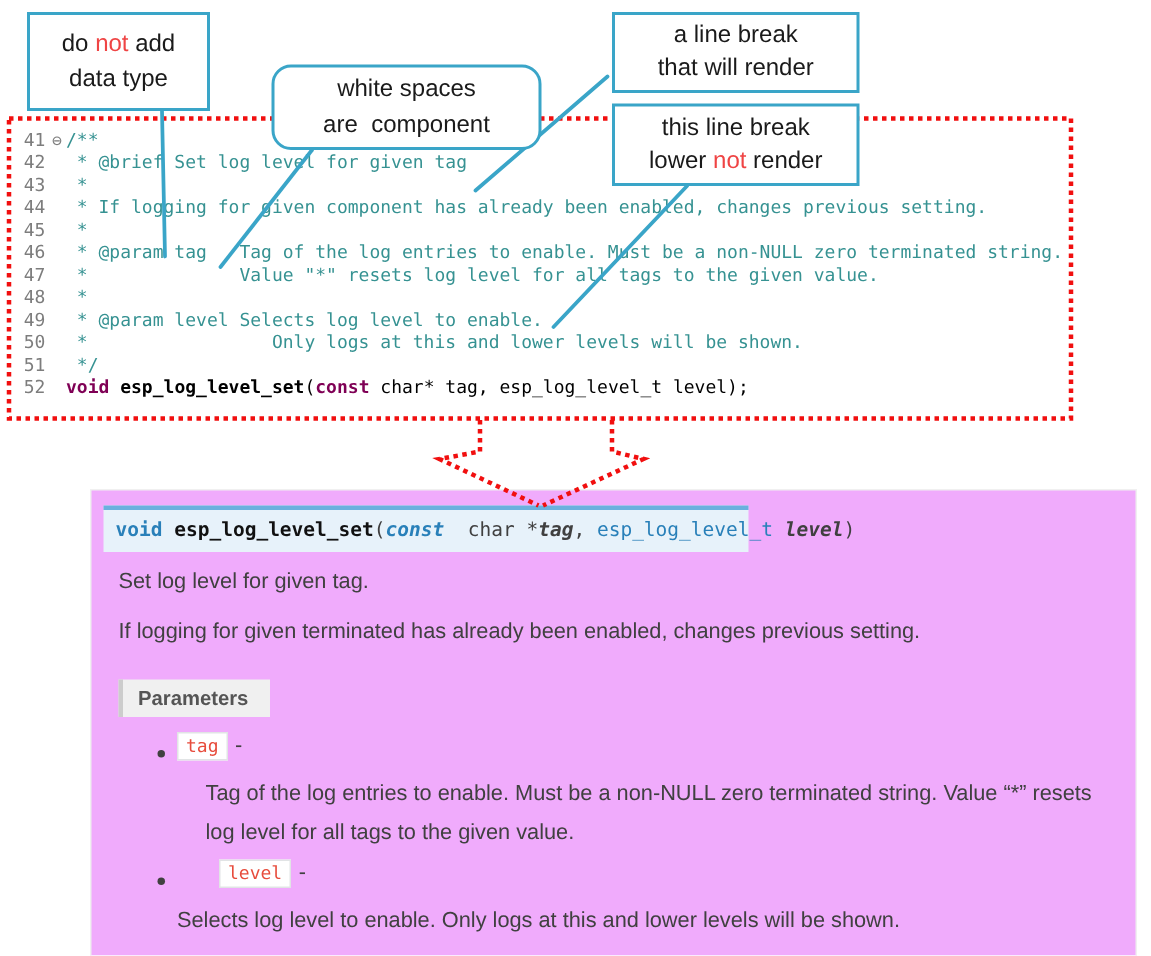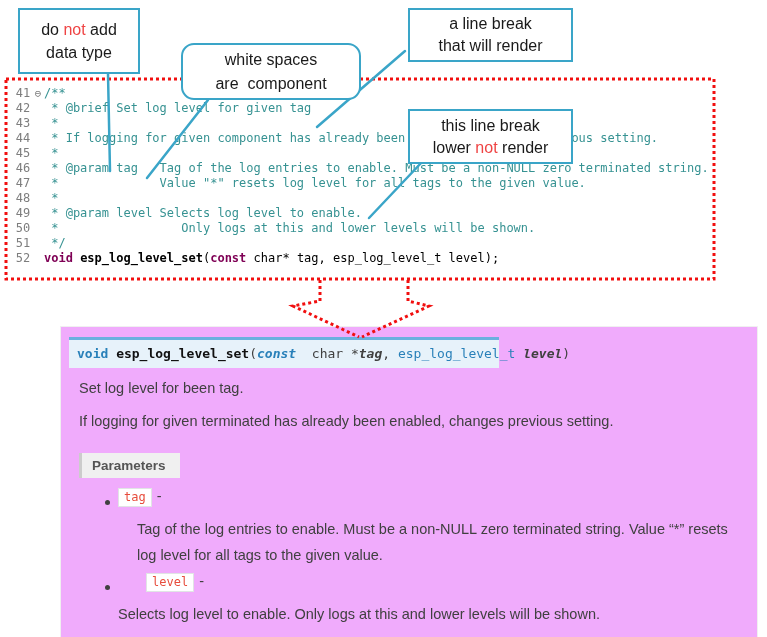--- a/index.html
+++ b/index.html
@@ -8,21 +8,21 @@
 
   
   .callout{position:absolute;background:#fff;border:2.5px solid #3aa5c8;z-index:3;
            display:flex;flex-direction:column;justify-content:center;align-items:center;
            text-align:center;color:#1a1a1a;font-size:16px;line-height:1.45;
            white-space:pre;box-sizing:border-box;}
   .callout .red{color:#ef4444;}
   .c0{left:18px;top:8px;width:122px;height:66px;}
   .c1{left:181px;top:43px;width:180px;height:57px;border-radius:13px;}
   .c2{left:408px;top:8px;width:165px;height:54px;line-height:1.35;text-align:center;}
-  .c3{left:408px;top:69px;width:165px;height:55px;line-height:1.35;margin-top:40px;}
+  .c3{left:408px;top:69px;width:165px;height:55px;line-height:1.35;}
 
   
   .overlay{position:absolute;left:0;top:0;z-index:2;pointer-events:none;}
 
   
   .code{position:absolute;left:14px;top:86px;z-index:1;
         font-family:"DejaVu Sans Mono","Liberation Mono",monospace;
         font-size:12px;line-height:15px;white-space:pre;}
   .code-line{display:flex;height:15px;}
   .ln{display:inline-block;width:18px;text-align:center;color:#7d7d7d;}
@@ -79,21 +79,21 @@
 
   <div class="callout c0"><div><span>do </span><span class="red">not</span><span> add</span></div><div><span>data type</span></div></div>
   <div class="callout c1"><div><span>white spaces</span></div><div><span>are  component</span></div></div>
   <div class="callout c2"><div><span>a line break</span></div><div><span>that will render</span></div></div>
   <div class="callout c3"><div><span>this line break</span></div><div><span>lower </span><span class="red">not</span><span> render</span></div></div>
 
   <div class="code"><div class="code-line"><span class="ln">41</span><span class="fold">⊖</span><span class="cmt">/**</span></div><div class="code-line"><span class="ln">42</span><span class="fold"></span><span class="cmt"> * @brief Set log level for given tag</span></div><div class="code-line"><span class="ln">43</span><span class="fold"></span><span class="cmt"> *</span></div><div class="code-line"><span class="ln">44</span><span class="fold"></span><span class="cmt"> * If logging for given component has already been enabled, changes previous setting.</span></div><div class="code-line"><span class="ln">45</span><span class="fold"></span><span class="cmt"> *</span></div><div class="code-line"><span class="ln">46</span><span class="fold"></span><span class="cmt"> * @param tag   Tag of the log entries to enable. Must be a non-NULL zero terminated string.</span></div><div class="code-line"><span class="ln">47</span><span class="fold"></span><span class="cmt"> *              Value "*" resets log level for all tags to the given value.</span></div><div class="code-line"><span class="ln">48</span><span class="fold"></span><span class="cmt"> *</span></div><div class="code-line"><span class="ln">49</span><span class="fold"></span><span class="cmt"> * @param level Selects log level to enable.</span></div><div class="code-line"><span class="ln">50</span><span class="fold"></span><span class="cmt"> *                 Only logs at this and lower levels will be shown.</span></div><div class="code-line"><span class="ln">51</span><span class="fold"></span><span class="cmt"> */</span></div><div class="code-line"><span class="ln">52</span><span class="fold"></span><span class="kw">void</span><span class="fn"> esp_log_level_set</span><span class="pl">(</span><span class="kw">const</span><span class="pl"> char* tag, esp_log_level_t level);</span></div></div>
 
   <div class="docpanel">
     <div class="sig"><span class="s-kw">void </span><span class="s-name">esp_log_level_set</span><span class="s-p">(</span><span class="s-kwi">const</span><span class="s-p">  char *</span><span class="s-it">tag</span><span class="s-p">, </span><span class="s-type">esp_log_level_t </span><span class="s-it">level</span><span class="s-p">)</span></div>
-    <div class="para p1">Set log level for been tag.</div>
+    <div class="para p1">Set log level for given tag.</div>
     <div class="para p2">If logging for given terminated has already been enabled, changes previous setting.</div>
     <div class="params-label">Parameters</div>
 
     <span class="b-dot d1"></span>
     <div class="chiprow r1">
       <span class="chip">tag</span><span class="sep">-</span>
     </div>
     <div class="bdesc t1">Tag of the log entries to enable. Must be a non-NULL zero terminated string. Value “*” resets log level for all tags to the given value.</div>
 
     <span class="b-dot d2"></span>

